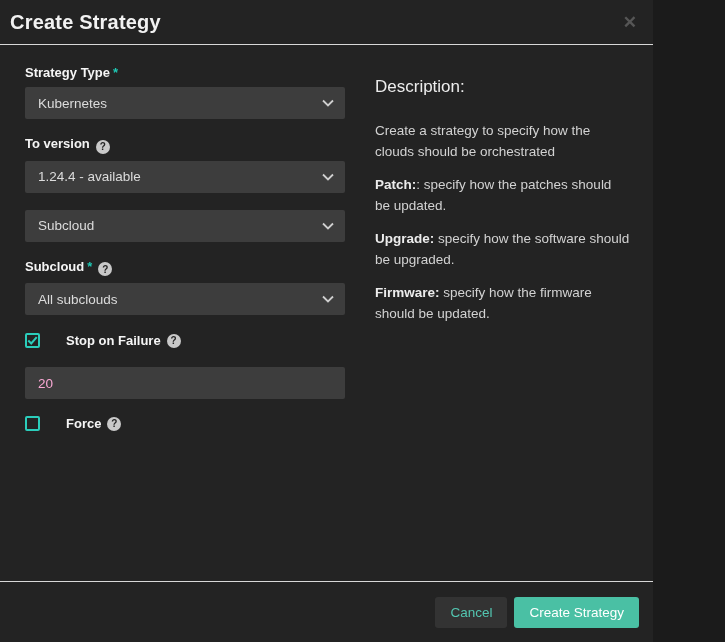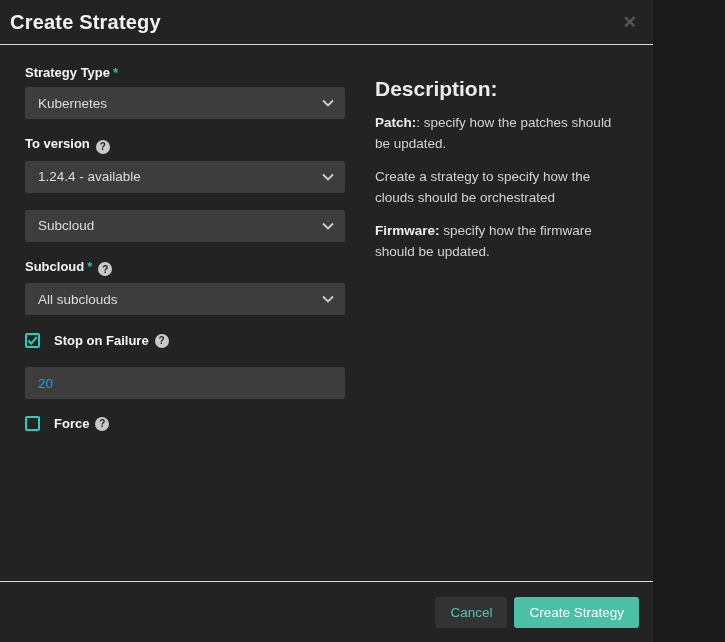--- a/index.html
+++ b/index.html
@@ -51,41 +51,41 @@
     padding: 0 32px 0 13px;
     appearance: none; -webkit-appearance: none; -moz-appearance: none;
     cursor: pointer;
   }
   .chevron {
     position: absolute; right: 11px; top: 50%; transform: translateY(-50%);
     pointer-events: none; line-height: 0;
   }
   .text-input {
     width: 100%; height: 32px;
-    background: #3d3d3d; color: #0ea5e9;
+    background: #3d3d3d; color: #f9a8d4;
     border: none; border-radius: 2px;
     font-size: 13.5px; font-family: inherit;
     padding: 0 13px;
   }
-  .checkbox-row { display: flex; align-items: center; }
+  .checkbox-row { display: flex; align-items: center; gap: 12px; }
   .row-stop { margin: 18px 0 19px; }
   .row-force { margin-top: 15px; }
   .checkbox {
     width: 15px; height: 15px; flex: 0 0 15px;
     border: 2px solid #2bcdbb; border-radius: 2px;
     display: inline-flex; align-items: center; justify-content: center;
     margin-right: 14px; cursor: pointer; background: transparent;
   }
   .checkbox svg { display: none; }
   .checkbox.checked svg { display: block; }
   .checkbox-label { font-size: 13px; font-weight: 700; color: #f5f5f5; }
   .checkbox-label-wrap { display: inline-flex; align-items: center; }
 
   
-  .desc-heading { font-size: 21px; font-weight: 700; color: #ececec; margin: 12px 0 12px; }
+  .desc-heading { font-size: 17px; font-weight: 400; color: #ececec; margin: 12px 0 24px; }
   .desc-p { font-size: 13.5px; line-height: 1.52; color: #d2d2d2; margin-bottom: 13px; }
   .desc-term { font-weight: 700; color: #ececec; }
 
   
   .modal-footer {
     flex: 0 0 auto;
     border-top: 1px solid #d8d8d8;
     padding: 15px 14px 14px;
     display: flex; justify-content: flex-end; align-items: flex-start; gap: 7px;
   }
@@ -206,22 +206,23 @@
           <span class="help-icon">
               <span>?</span>
             </span>
         </span>
       </div>
 
     </div>
 
     <div class="desc-col">
       <div class="desc-heading">Description:</div>
+      <p class="desc-p">Create a strategy to specify how the clouds should be orchestrated</p>
       <p class="desc-p"><span class="desc-term">Patch:</span><span>: specify how the patches should be updated.</span></p>
-      <p class="desc-p">Create a strategy to specify how the clouds should be orchestrated</p>
+      <p class="desc-p"><span class="desc-term">Upgrade:</span><span> specify how the software should be upgraded.</span></p>
       <p class="desc-p"><span class="desc-term">Firmware:</span><span> specify how the firmware should be updated.</span></p>
     </div>
 
   </div>
 
   <div class="modal-footer">
     <button class="btn btn-cancel">Cancel</button>
     <button class="btn btn-create">Create Strategy</button>
   </div>
 

